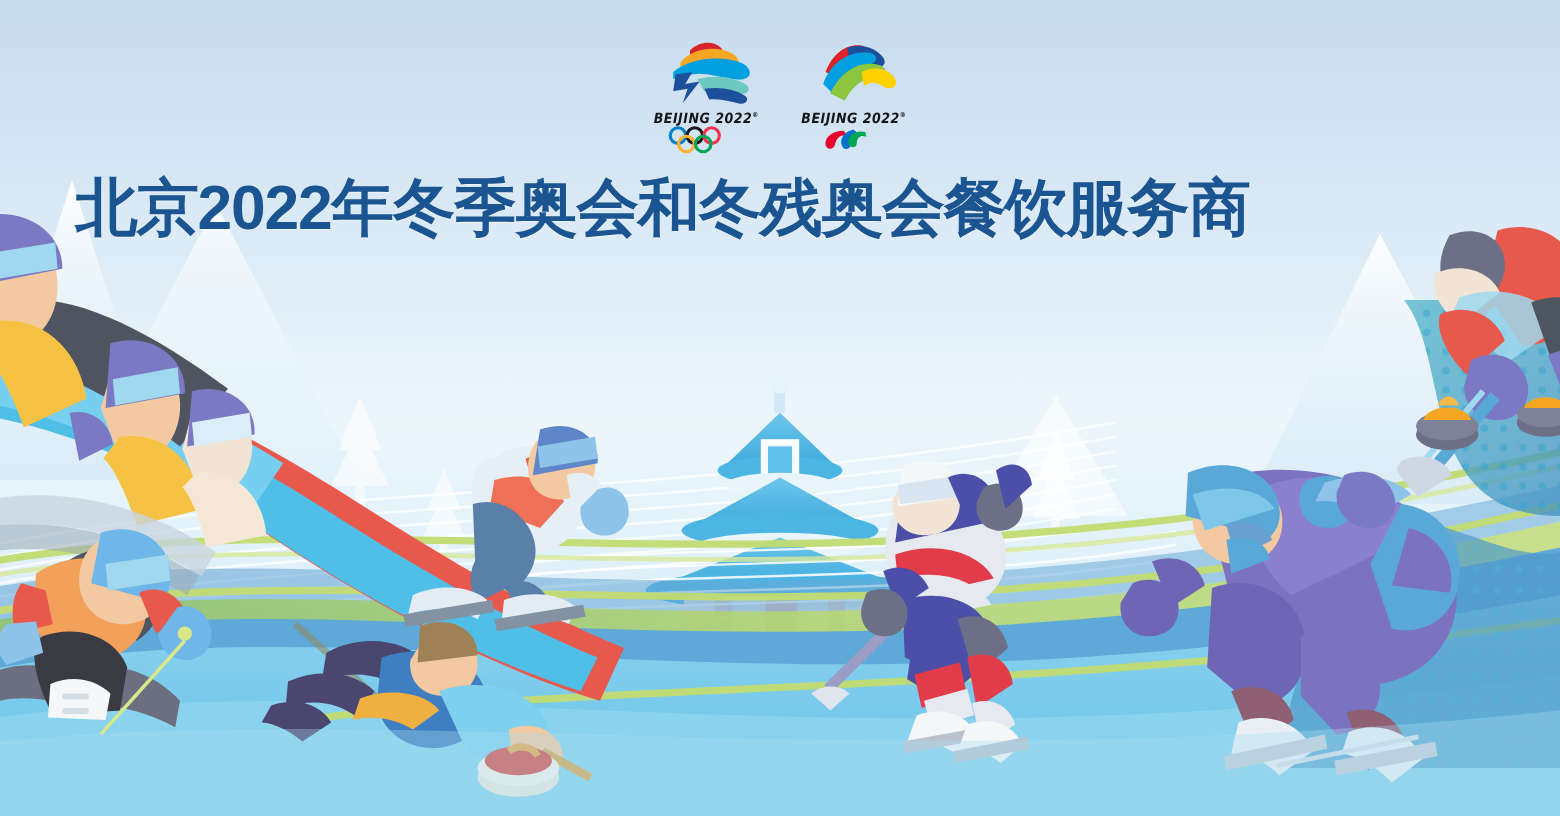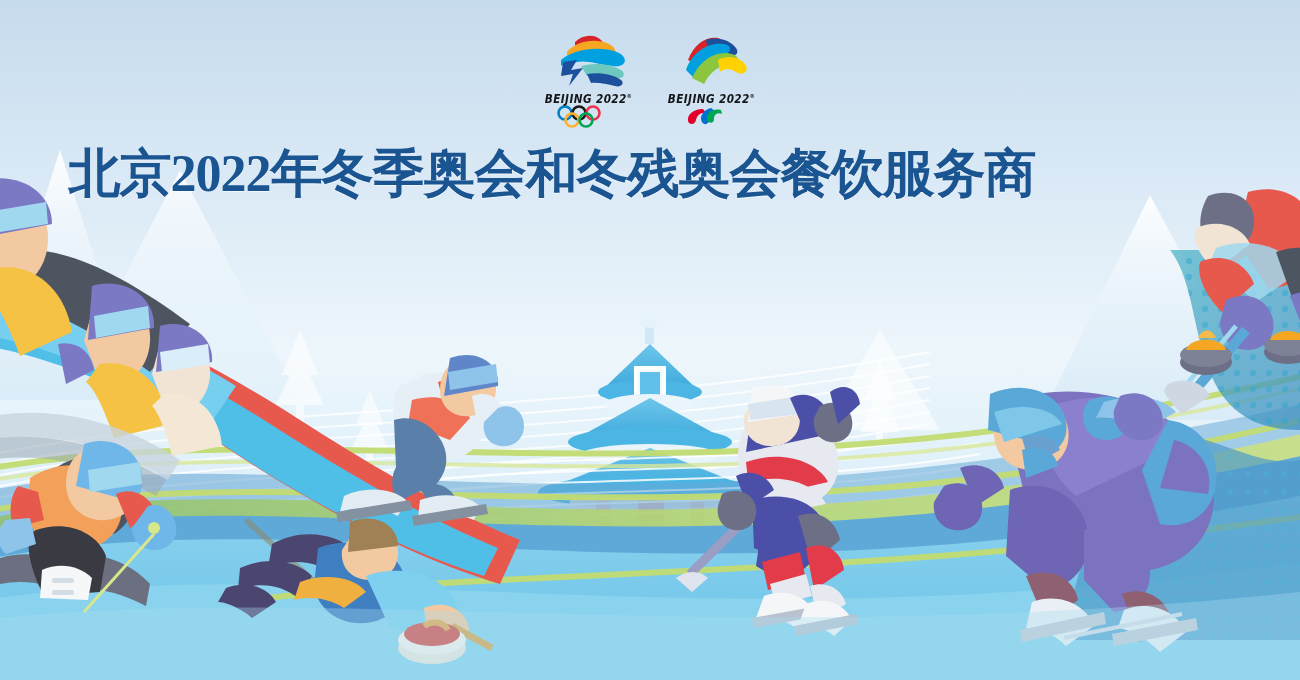--- a/index.html
+++ b/index.html
@@ -18,21 +18,21 @@
   .logo-word{
     font-family:"DejaVu Sans",sans-serif;
     font-size:10.5px;font-weight:700;font-style:italic;letter-spacing:.4px;
     color:#15161a;margin-top:1px;transform:scaleY(1.12);white-space:nowrap;
   }
   .logo-word sup{font-size:5px;vertical-align:super;}
 
   
   #title{
     position:absolute;top:144px;left:0;width:1104px;text-align:center;
-    font-family:Liberation Serif, serif;
+    font-family:Liberation Sans, sans-serif;
     font-size:52px;font-weight:700;line-height:60px;letter-spacing:-1px;
     color:#1a5491;
     text-shadow:0 1px 0 rgba(255,255,255,.55);
     white-space:nowrap;
   }
 </style>
 </head>
 <body>
 
 <div id="banner">

